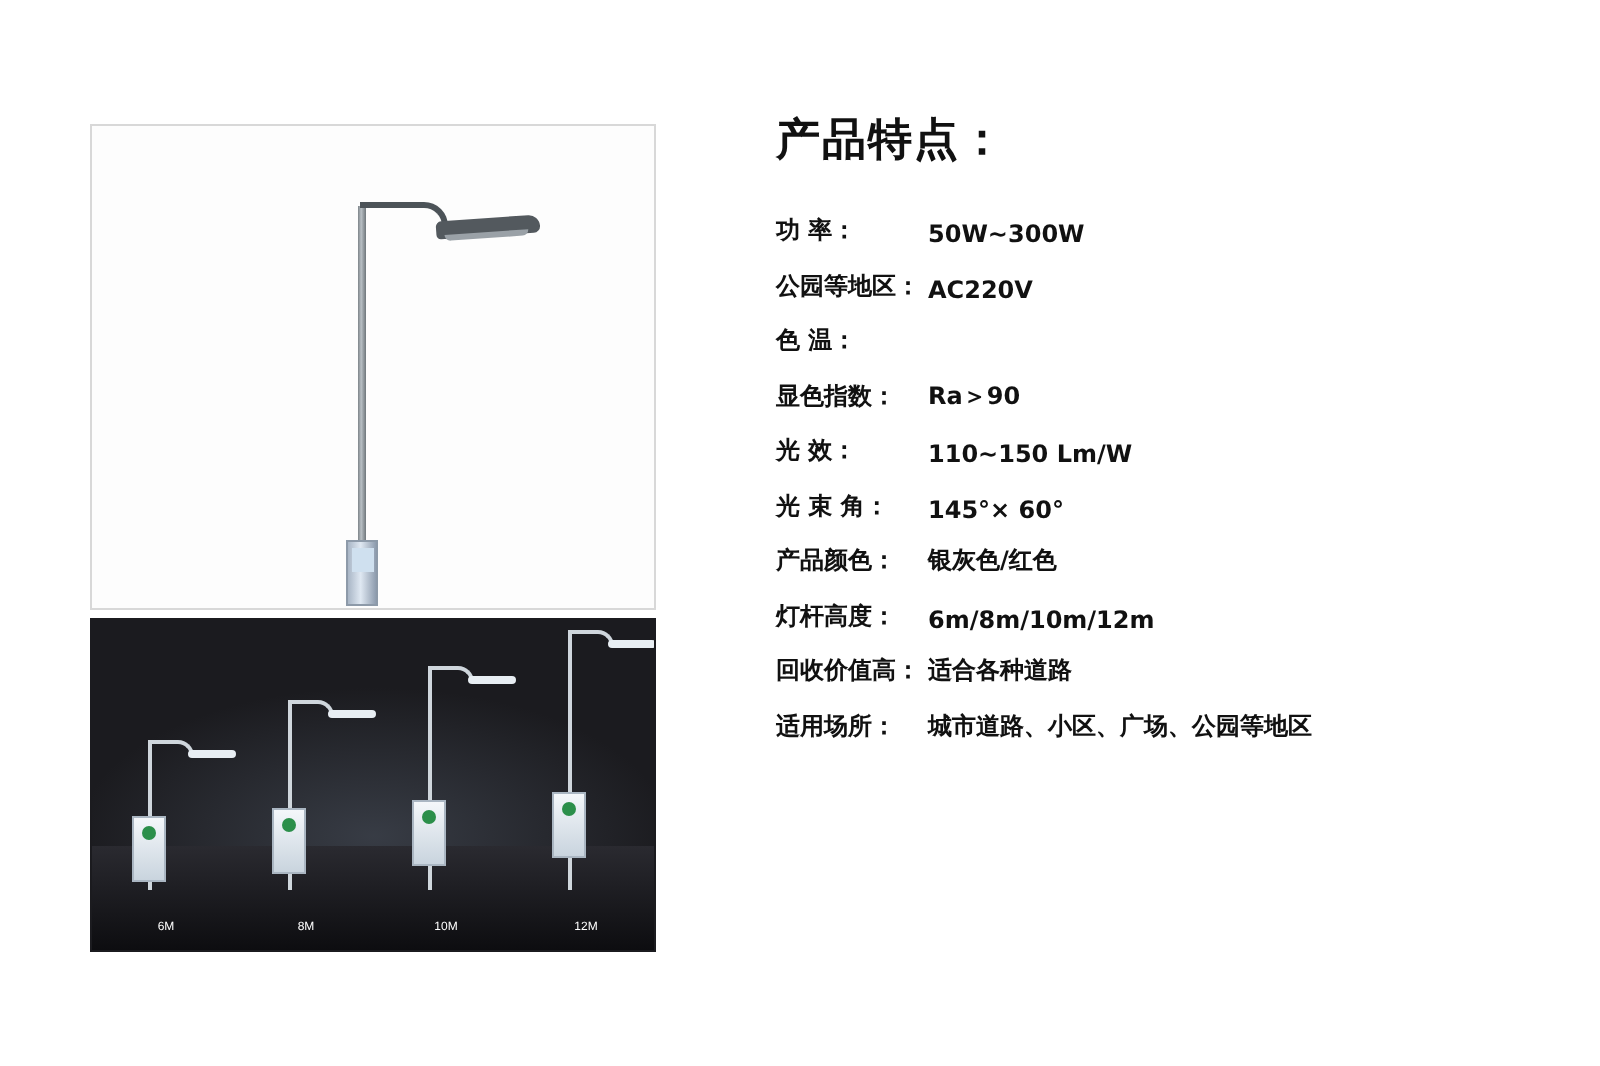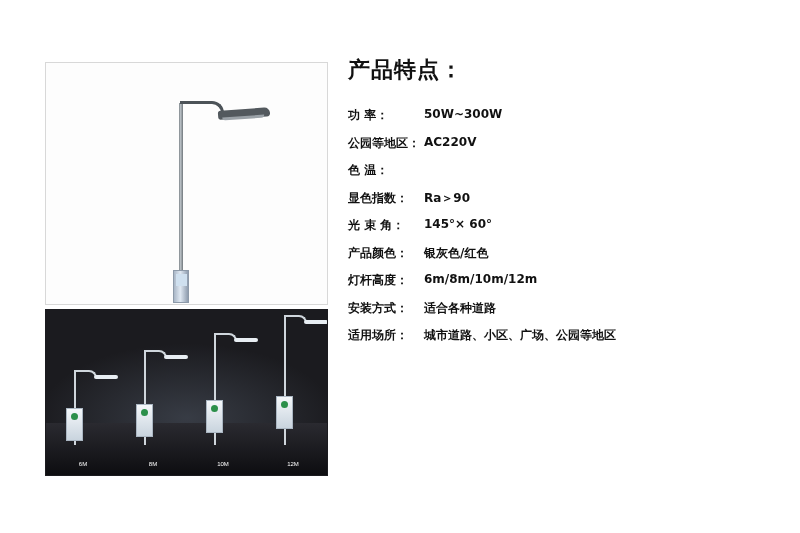--- a/index.html
+++ b/index.html
@@ -174,21 +174,21 @@
     width: 26px;
     text-align: center;
     color: #ffffff;
     font-size: 6px;
     font-family: "Liberation Sans", sans-serif;
   }
 
   
   .right-col {
     position: absolute;
-    left: 348px;
+    left: 388px;
     top: 55px;
     width: 412px;
   }
   .features-title {
     font-family: "DejaVu Sans", sans-serif;
     font-weight: bold;
     font-size: 22px;
     color: #111111;
     letter-spacing: 1px;
     margin: 0 0 12px 0;
@@ -199,21 +199,21 @@
     color: #1b1b1b;
     line-height: 1.45;
     margin-bottom: 9px;
     white-space: nowrap;
   }
   .specs {
     margin-top: 22px;
   }
   .spec-row {
     display: flex;
-    align-items: flex-start;
+    align-items: flex-end;
     margin-bottom: 10.5px;
   }
   .spec-label {
     font-family: "DejaVu Sans", sans-serif;
     font-weight: bold;
     font-size: 12px;
     color: #111111;
     width: 76px;
     flex: 0 0 76px;
     white-space: nowrap;
@@ -300,33 +300,37 @@
         <div class="spec-value">AC220V</div>
       </div>
       <div class="spec-row">
         <div class="spec-label">色    温：</div>
       </div>
       <div class="spec-row">
         <div class="spec-label">显色指数：</div>
         <div class="spec-value">Ra＞90</div>
       </div>
       <div class="spec-row">
+        <div class="spec-label">光    效：</div>
+        <div class="spec-value">110~150 Lm/W</div>
+      </div>
+      <div class="spec-row">
         <div class="spec-label">光 束 角：</div>
         <div class="spec-value">145°×  60°</div>
       </div>
       <div class="spec-row">
         <div class="spec-label">产品颜色：</div>
         <div class="spec-value">银灰色/红色</div>
       </div>
       <div class="spec-row">
         <div class="spec-label">灯杆高度：</div>
         <div class="spec-value">6m/8m/10m/12m</div>
       </div>
       <div class="spec-row">
-        <div class="spec-label">安装方式：</div>
+        <div class="spec-label">回收价值高：</div>
         <div class="spec-value">适合各种道路</div>
       </div>
       <div class="spec-row">
         <div class="spec-label">适用场所：</div>
         <div class="spec-value">城市道路、小区、广场、公园等地区</div>
       </div>
     </div>
   </div>
 
 </div>

